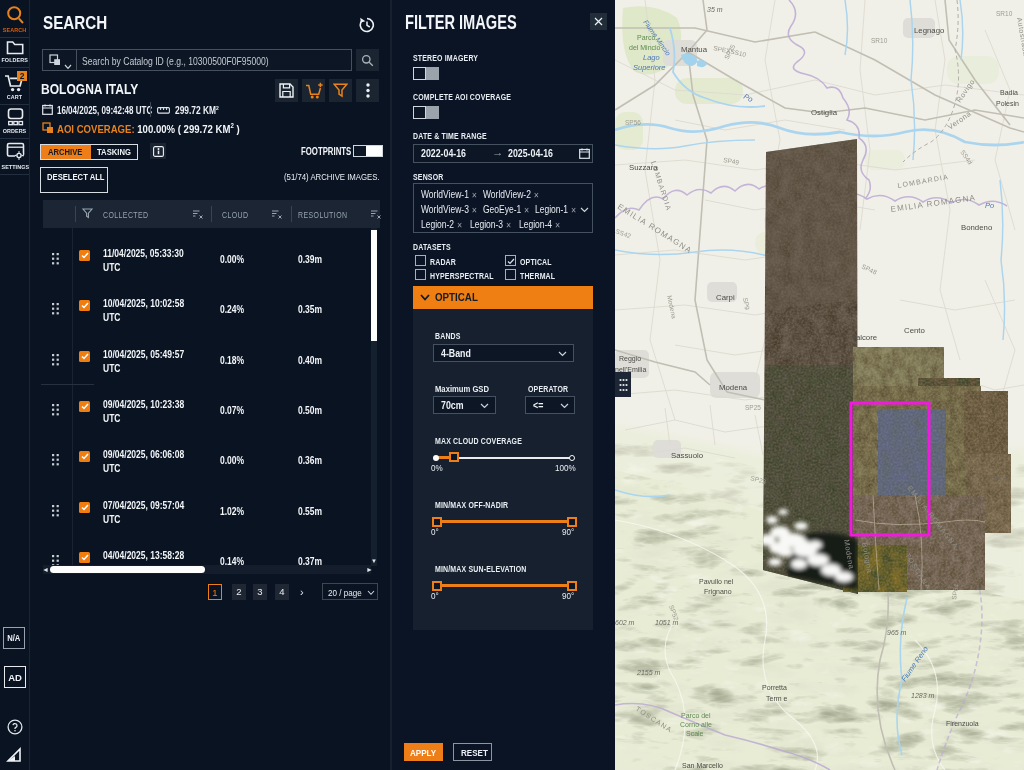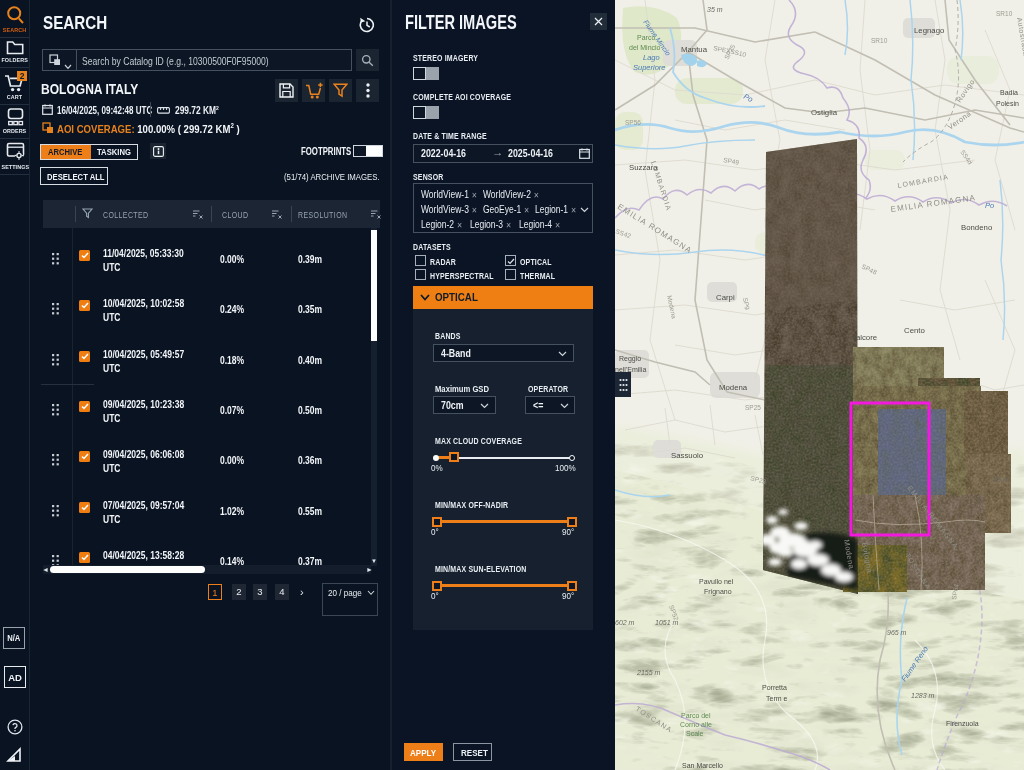--- a/index.html
+++ b/index.html
@@ -169,21 +169,21 @@
         <rect x="0.6" y="0.6" width="9.8" height="9.8" rx="1.5" fill="none" stroke="#eef2f6" stroke-width="1.1"></rect>
         <line x1="5.5" y1="4.6" x2="5.5" y2="8.2" stroke="#eef2f6" stroke-width="1.5"></line>
         <circle cx="5.5" cy="2.9" r="1" fill="#eef2f6"></circle>
       </svg>
     </div>
   <div class="abs sx" style="left:271px;top:146px;font-size:10px;font-weight:bold;white-space:nowrap;transform:scaleX(.78)">FOOTPRINTS</div>
   <div class="abs" style="left:323px;top:145px;width:30px;height:12px;background:#0c1624;border:1px solid #cfd6dd">
     <div class="abs" style="right:0;top:0;width:16px;height:10px;background:#fdfefe"></div>
   </div>
 
-  <div class="abs" style="left:10px;top:167px;width:68px;height:18px;border:1px solid #d7dde3">
+  <div class="abs" style="left:10px;top:167px;width:68px;height:26px;border:1px solid #d7dde3">
       <span class="abs sx" style="left:6px;top:4px;font-size:9px;font-weight:bold;white-space:nowrap;transform:scaleX(.85)">DESELECT ALL</span>
     </div>
   <div class="abs sx" style="left:254px;top:171px;font-size:9.5px;color:#e9eef3;white-space:nowrap;transform:scaleX(.82)">(51/74) ARCHIVE IMAGES.</div>
 
   <div class="abs" style="left:13px;top:200px;width:337px;height:28px;background:#1b2533"></div>
   <div class="abs" style="left:45px;top:206px;width:1px;height:16px;background:#394452"></div>
   <svg class="abs" style="left:52px;top:208px" width="11" height="11" viewBox="0 0 11 11">
       <path d="M1 1 h9 l-3.6 4.2 v4.2 l-1.8-1.1 v-3.1 z" fill="none" stroke="#9aa6b2" stroke-width="1.1"></path>
     </svg>
   <div class="hcol" style="left:73px;top:210px">COLLECTED</div>
@@ -364,21 +364,21 @@
   <div class="abs" style="left:13px;top:565px;width:328px;height:9px;background:#131d2b"></div>
   <div class="abs" style="left:20px;top:566px;width:155px;height:7px;border-radius:3.5px;background:#fdfdfe"></div>
   <div class="abs" style="left:12px;top:565px;color:#dfe5ec;font-size:7px;line-height:9px">◄</div>
   <div class="abs" style="left:336px;top:565px;color:#dfe5ec;font-size:7px;line-height:9px">►</div>
 
   <div class="pgbtn" style="left:178px;top:584px;background:transparent;border:1px solid #ee7e17;color:#ee7e17">1</div>
   <div class="pgbtn" style="left:202px;top:584px">2</div>
   <div class="pgbtn" style="left:223px;top:584px">3</div>
   <div class="pgbtn" style="left:245px;top:584px">4</div>
   <div class="abs" style="left:270px;top:584px;font-size:11px;color:#dfe5ec;line-height:16px">›</div>
-  <div class="abs" style="left:292px;top:583px;width:56px;height:33px;border:1px solid #3c4754">
+  <div class="abs" style="left:292px;top:583px;width:56px;height:17px;border:1px solid #3c4754">
       <span class="abs sx" style="left:5px;top:3px;font-size:9.5px;color:#e9eef3;white-space:nowrap;transform:scaleX(.85)">20 / page</span>
       <svg class="abs" style="left:44px;top:6px" width="8" height="6" viewBox="0 0 8 6">
         <path d="M1 1 L4 4.3 L7 1" fill="none" stroke="#cdd4db" stroke-width="1.1"></path>
       </svg>
     </div>
 </div>
 
 <div id="p2" class="abs">
   <div class="abs sx" style="left:13px;top:11px;font-size:20px;font-weight:bold;transform:scaleX(.73);white-space:nowrap">FILTER IMAGES</div>
   <div class="abs" style="left:198px;top:13px;width:17px;height:17px;background:#222d3a">

